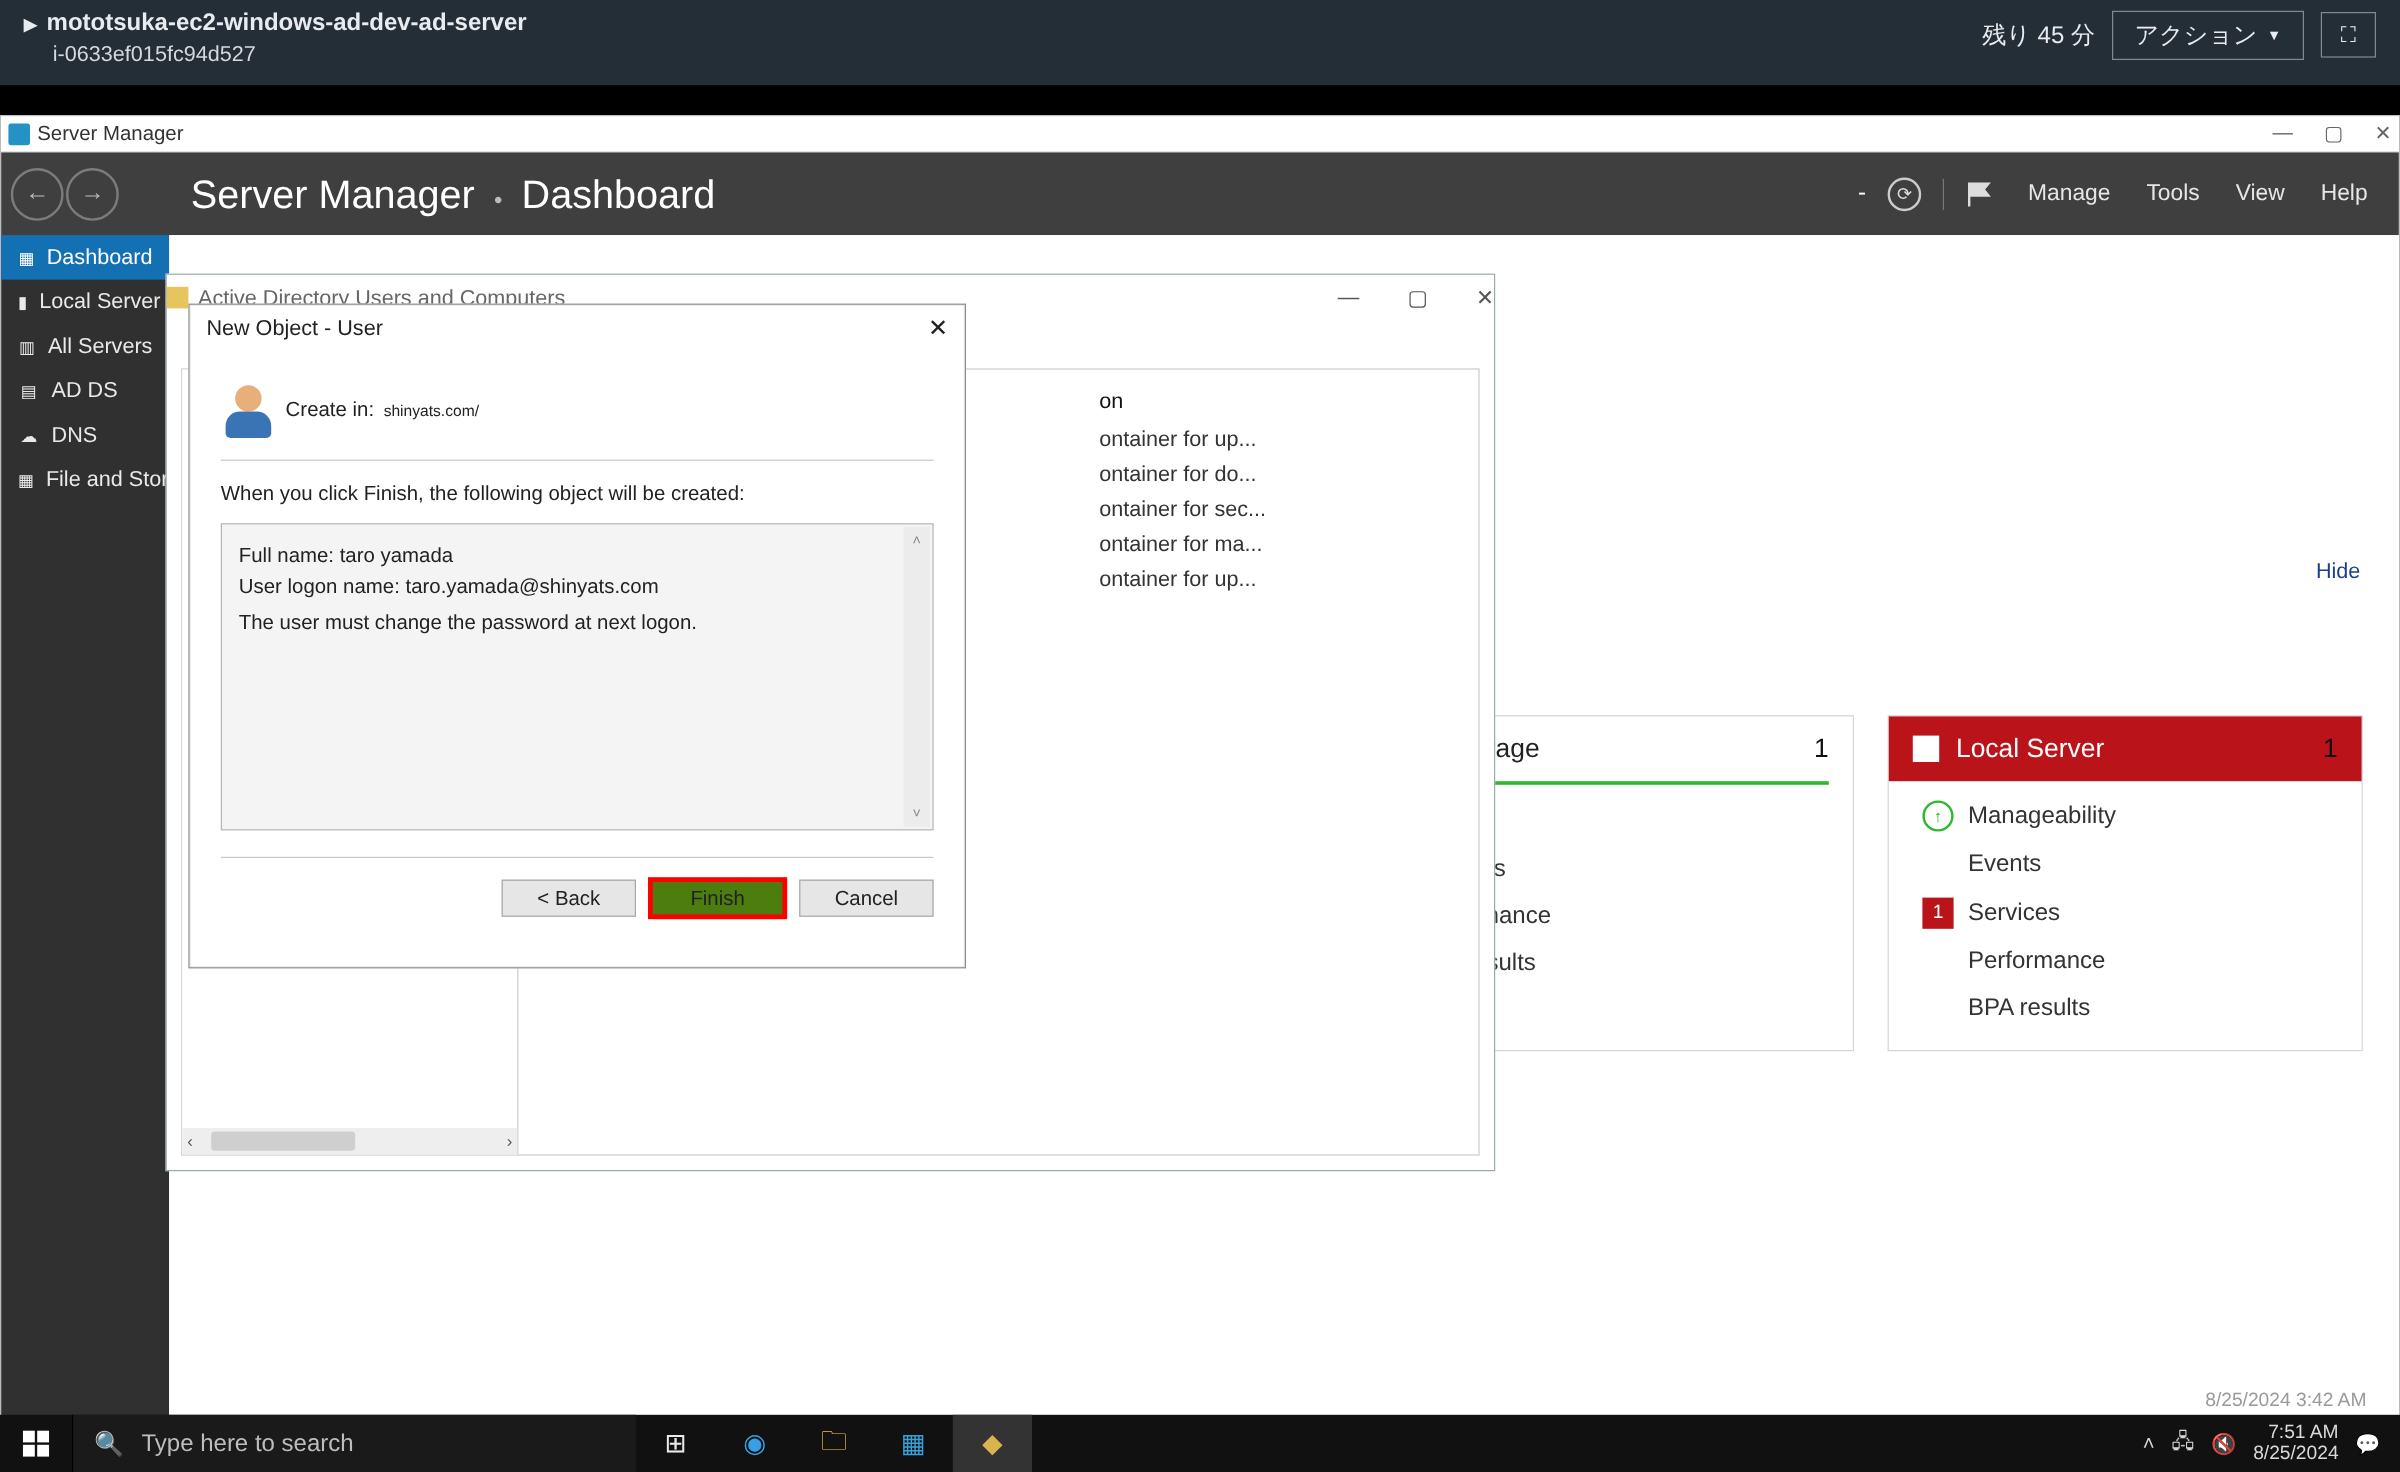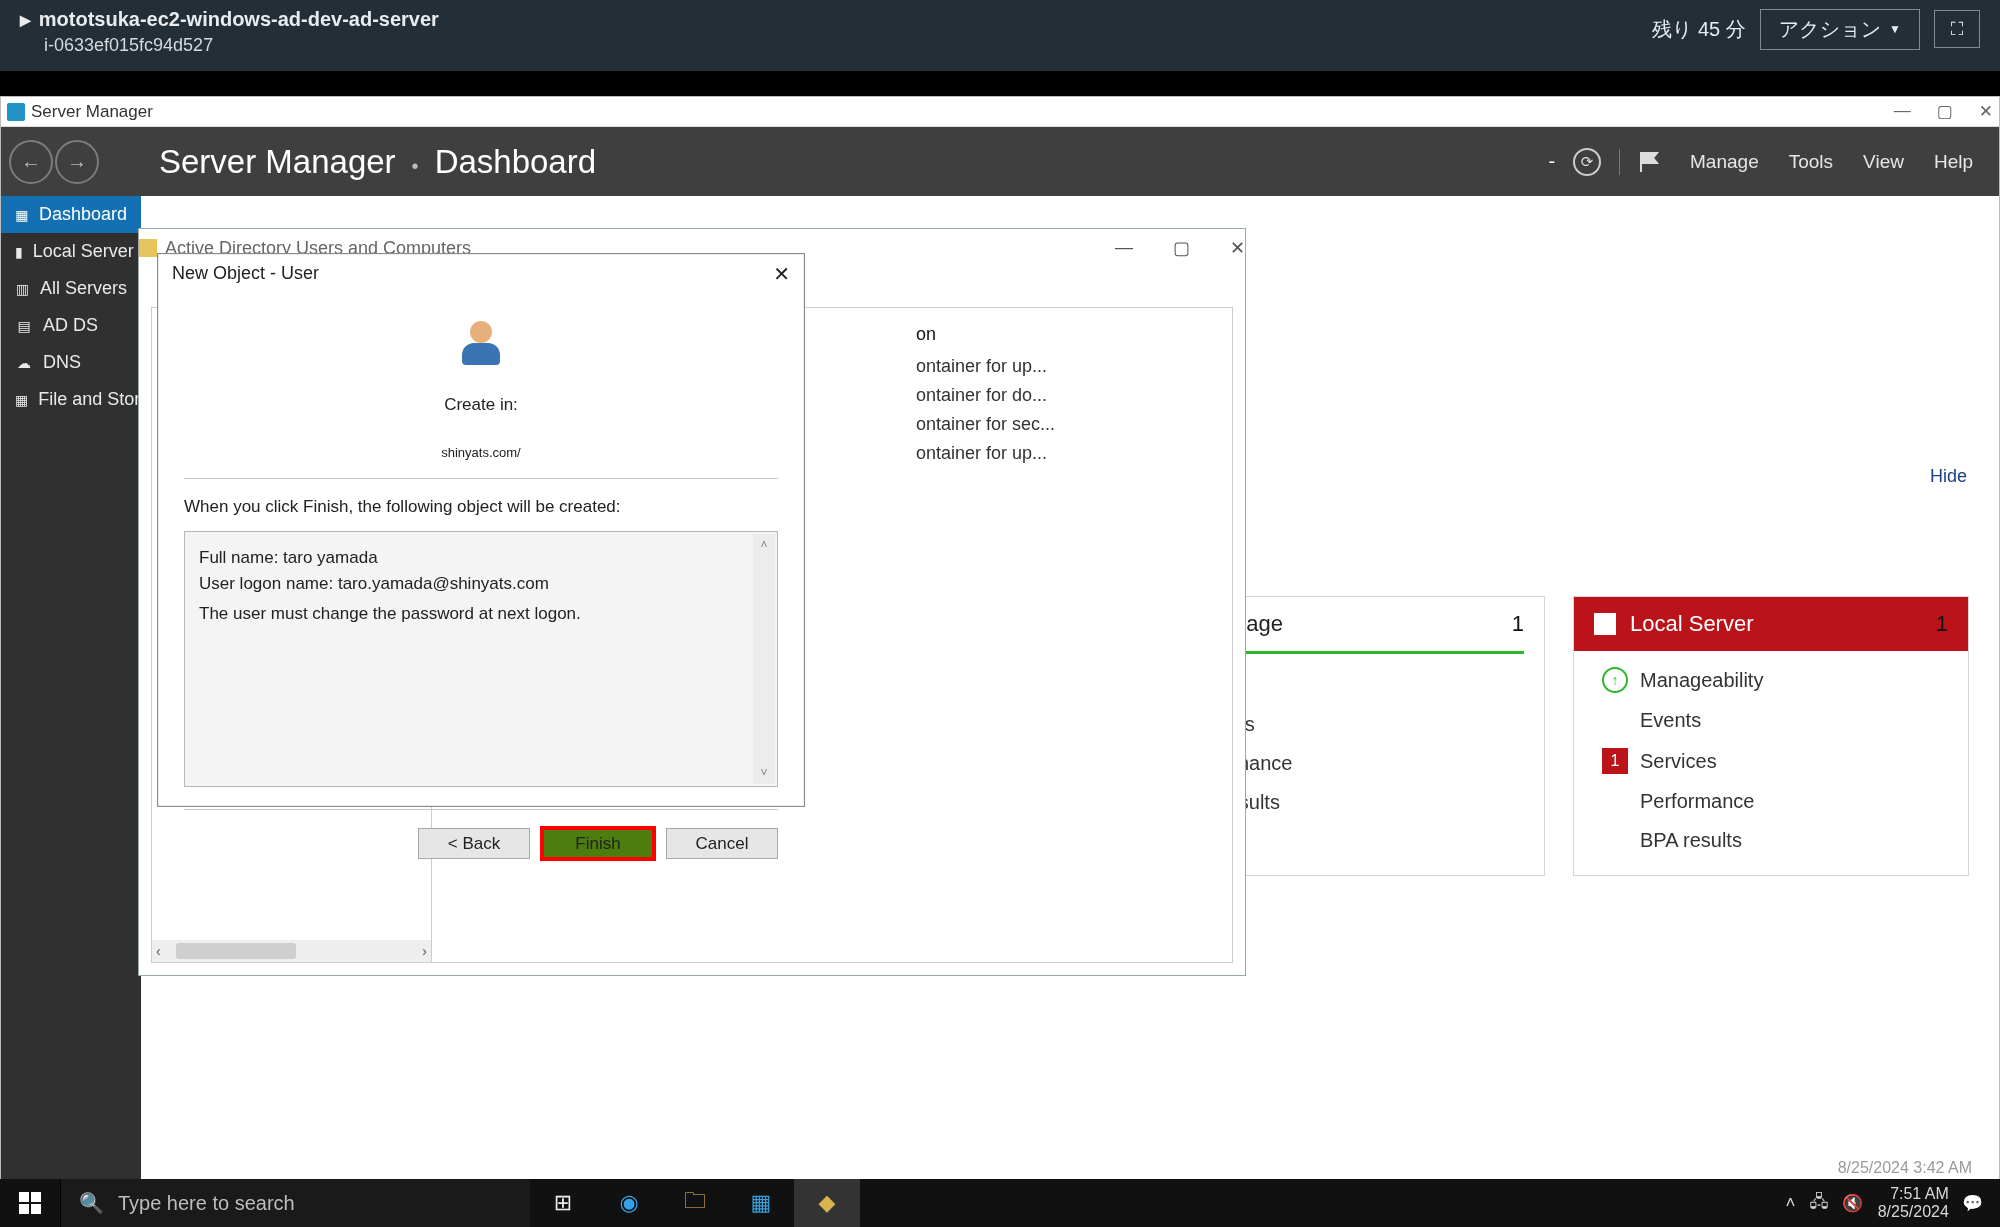--- a/index.html
+++ b/index.html
@@ -78,21 +78,21 @@
   .aduc-list .head { display:flex; border-bottom:1px solid transparent; padding:6px 0; color:#111;}
   .aduc-list .cell { white-space:nowrap; overflow:hidden; text-overflow:ellipsis; }
   .aduc-list .row { padding:4px 0; color:#333; display:flex;}
   .aduc-list .c1{ width:300px;} .aduc-list .c2{ width:170px;} .aduc-list .c3{ flex:1;}
 
   
   .dlg { position:absolute; top:253px; left:157px; width:648px; height:554px; background:#fff; border:1px solid #8a8a8a; box-shadow:0 0 0 1px #ececec inset; }
   .dlg-title { height:39px; display:flex; align-items:center; padding:0 14px; font-size:18px; color:#222; }
   .dlg-title .x { margin-left:auto; font-size:20px; color:#222; }
   .dlg-body { position:absolute; top:39px; left:0; right:0; bottom:0; padding:18px 26px 20px 26px; }
-  .dlg-iconrow { display:flex; align-items:center; gap:30px; padding:8px 0 18px 0;flex-direction:column; }
+  .dlg-iconrow { display:flex; align-items:center; gap:8px; padding:8px 0 18px 0; }
   .dlg-iconrow .usericon { width:46px; height:46px; position:relative; }
   .usericon .head{ position:absolute; top:2px; left:12px; width:22px; height:22px; border-radius:50%; background:#e7b07a;}
   .usericon .body{ position:absolute; bottom:0; left:4px; width:38px; height:22px; border-radius:12px 12px 4px 4px; background:#3a74b5;}
   .dlg-iconrow .lbl { font-size:17px; color:#222;}
   .dlg-iconrow .val { font-size:13px; color:#222;}
   .dlg-hr { height:1px; background:#c8c8c8; margin:0 0 18px 0;}
   .dlg-msg { font-size:17px; color:#222; margin-bottom:14px;}
   .dlg-summary { position:relative; height:256px; border:1px solid #b7b7b7; background:#f4f4f4; padding:10px 14px; font-size:17px; color:#222;}
   .dlg-summary p { margin:6px 0;}
   .dlg-summary .sb { position:absolute; right:2px; top:2px; bottom:2px; width:22px; background:#ececec; display:flex; flex-direction:column; justify-content:space-between; align-items:center; color:#888; font-size:12px; padding:4px 0;}
@@ -313,20 +313,25 @@
           <span class="cell c3">ontainer for do...</span>
         </div>
       <div class="row">
           <span class="cell c1"></span>
           <span class="cell c2"></span>
           <span class="cell c3">ontainer for sec...</span>
         </div>
       <div class="row">
           <span class="cell c1"></span>
           <span class="cell c2"></span>
+          <span class="cell c3">ontainer for ma...</span>
+        </div>
+      <div class="row">
+          <span class="cell c1"></span>
+          <span class="cell c2"></span>
           <span class="cell c3">ontainer for up...</span>
         </div>
     </div>
   </div>
 </div>
 
 <div class="dlg">
   <div class="dlg-title">
     <span>New Object - User</span>
     <span class="x">✕</span>

